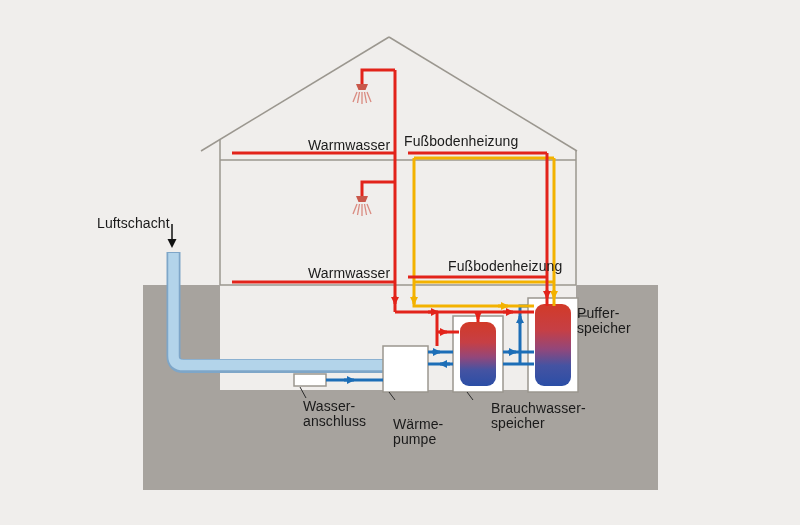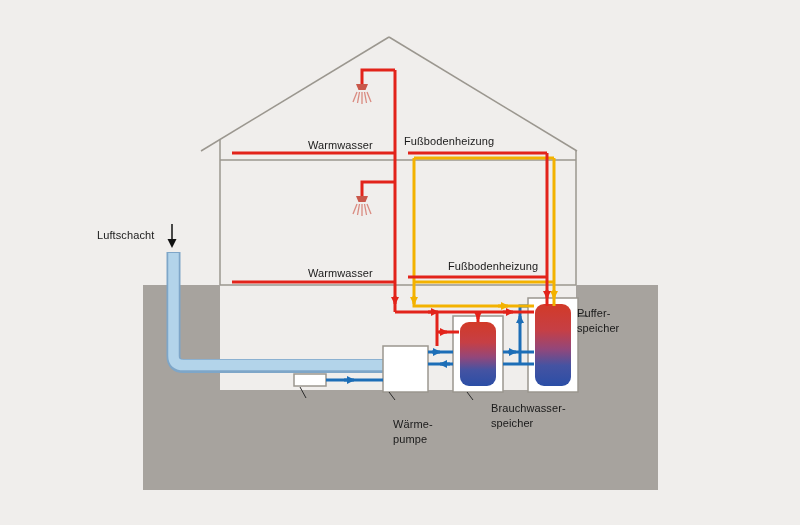--- a/index.html
+++ b/index.html
@@ -2,21 +2,21 @@
 <html><head>
 <meta charset="utf-8">
 <style>
   html,body{margin:0;padding:0;background:#e9e7e4;}
   .stage{
     position:relative;width:800px;height:525px;background:#f0eeec;
     font-family:"Liberation Sans",sans-serif;overflow:hidden;
   }
   .stage svg{position:absolute;left:0;top:0;}
   .label{
-    position:absolute;color:#1a1a1a;font-size:11px;line-height:15px;
+    position:absolute;color:#1a1a1a;font-size:14px;line-height:15px;
     white-space:pre-line;letter-spacing:.1px;
   }
 </style>
 </head>
 <body>
 
 <div class="stage">
 
   <svg width="800" height="525" viewBox="0 0 800 525">
     <defs>
@@ -129,24 +129,26 @@
     <g stroke="#2b2b2b" stroke-width="1" fill="none">
       <path d="M300,387 L306,398"></path>
       <path d="M389,392 L395,400"></path>
       <path d="M467,392 L473,400"></path>
       <path d="M578,316 H587"></path>
     </g>
 
     <path d="M172,224 V246" stroke="#111111" stroke-width="1.5" fill="none" marker-end="url(#aK)"></path>
   </svg>
 
-  <div class="label" style="left:97px;top:228px">Luftschacht</div>
+  <div class="label" style="left:97px;top:216px">Luftschacht</div>
   <div class="label" style="left:308px;top:138px">Warmwasser</div>
   <div class="label" style="left:404px;top:134px">Fußbodenheizung</div>
   <div class="label" style="left:308px;top:266px">Warmwasser</div>
   <div class="label" style="left:448px;top:259px">Fußbodenheizung</div>
+  <div class="label" style="left:303px;top:399px">Wasser-
+anschluss</div>
   <div class="label" style="left:393px;top:417px">Wärme-
 pumpe</div>
   <div class="label" style="left:491px;top:401px">Brauchwasser-
 speicher</div>
   <div class="label" style="left:577px;top:306px">Puffer-
 speicher</div>
 </div>
 
 </body></html>

